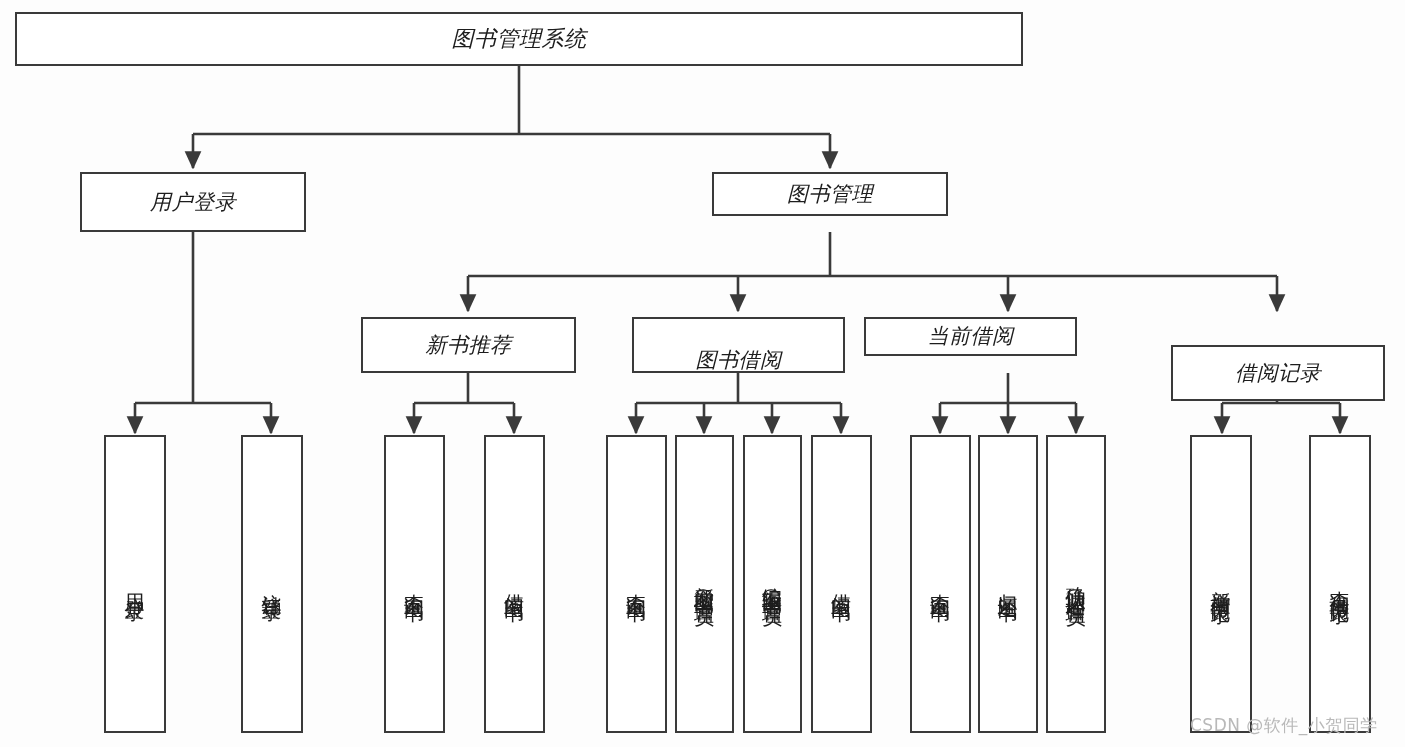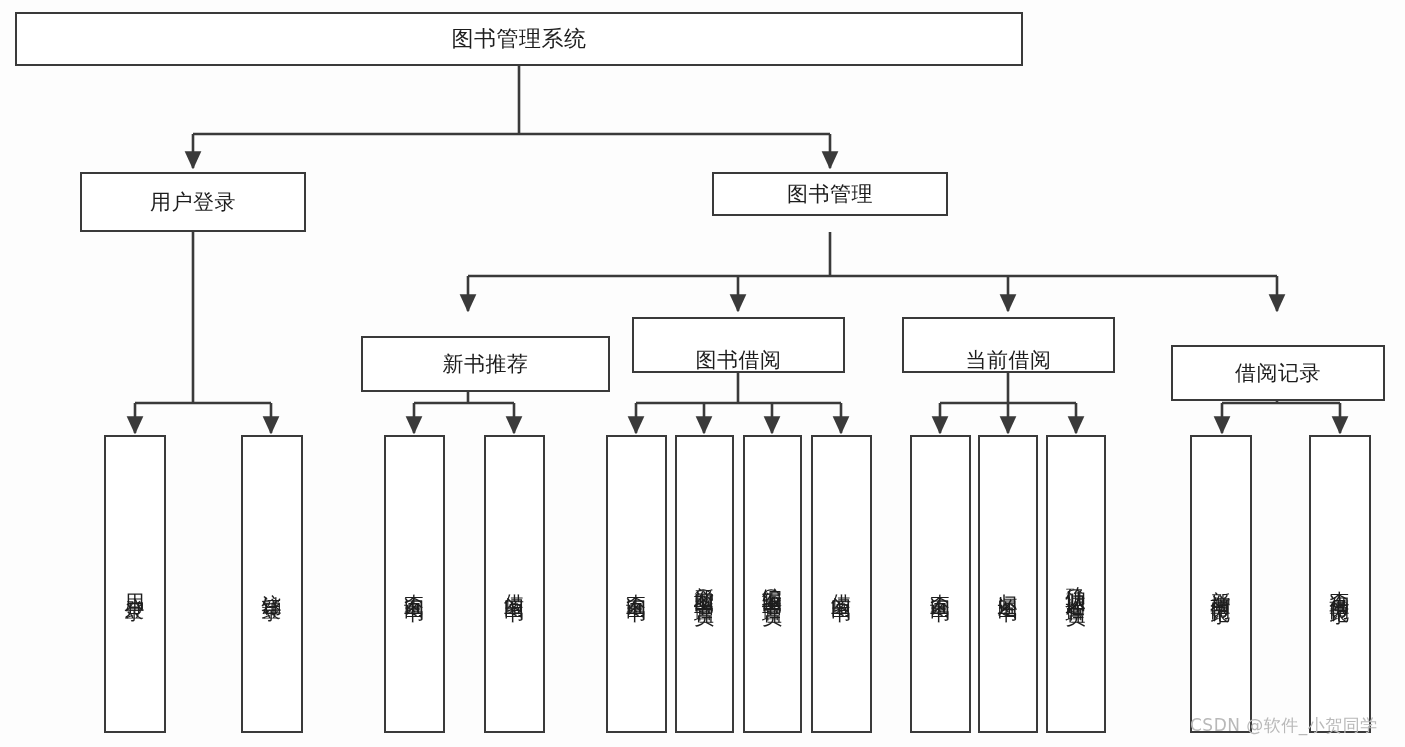--- a/index.html
+++ b/index.html
@@ -34,20 +34,21 @@
     display: flex;
     align-items: center;
     justify-content: center;
     color: #1d1d1d;
     line-height: 1.05;
   }
   .node.h {            
     font-size: 21px;
     letter-spacing: 0.5px;
     white-space: nowrap;
+    font-style: italic;
   }
   .node.root {
     font-size: 22px;
   }
   .node.v {            
     font-size: 20px;
     align-items: center;
     justify-content: center;
   }
   .vtext {
@@ -127,27 +128,27 @@
     <span>图书管理系统</span>
   </div>
 
   <div class="node h" style="left:80px; top:172px; width:226px; height:60px;">
     <span>用户登录</span>
   </div>
   <div class="node h" style="left:712px; top:172px; width:236px; height:44px;">
     <span>图书管理</span>
   </div>
 
-  <div class="node h" style="left:361px; top:336px; width:249px; height:56px;">
+  <div class="node h" style="left:361px; top:317px; width:215px; height:56px;">
     <span>新书推荐</span>
   </div>
   <div class="node h" style="left:632px; top:317px; width:213px; height:56px;align-items:flex-end;">
     <span>图书借阅</span>
   </div>
-  <div class="node h" style="left:902px; top:317px; width:213px; height:56px;align-items:flex-end;">
+  <div class="node h" style="left:864px; top:317px; width:213px; height:39px;">
     <span>当前借阅</span>
   </div>
   <div class="node h" style="left:1171px; top:317px; width:214px; height:56px;margin-top:28px;">
     <span>借阅记录</span>
   </div>
 
   <div class="node v" style="left:104px; top:435px; width:62px; height:298px;">
     <span class="vtext">用户登录</span>
   </div>
   <div class="node v" style="left:241px; top:435px; width:62px; height:298px;">

